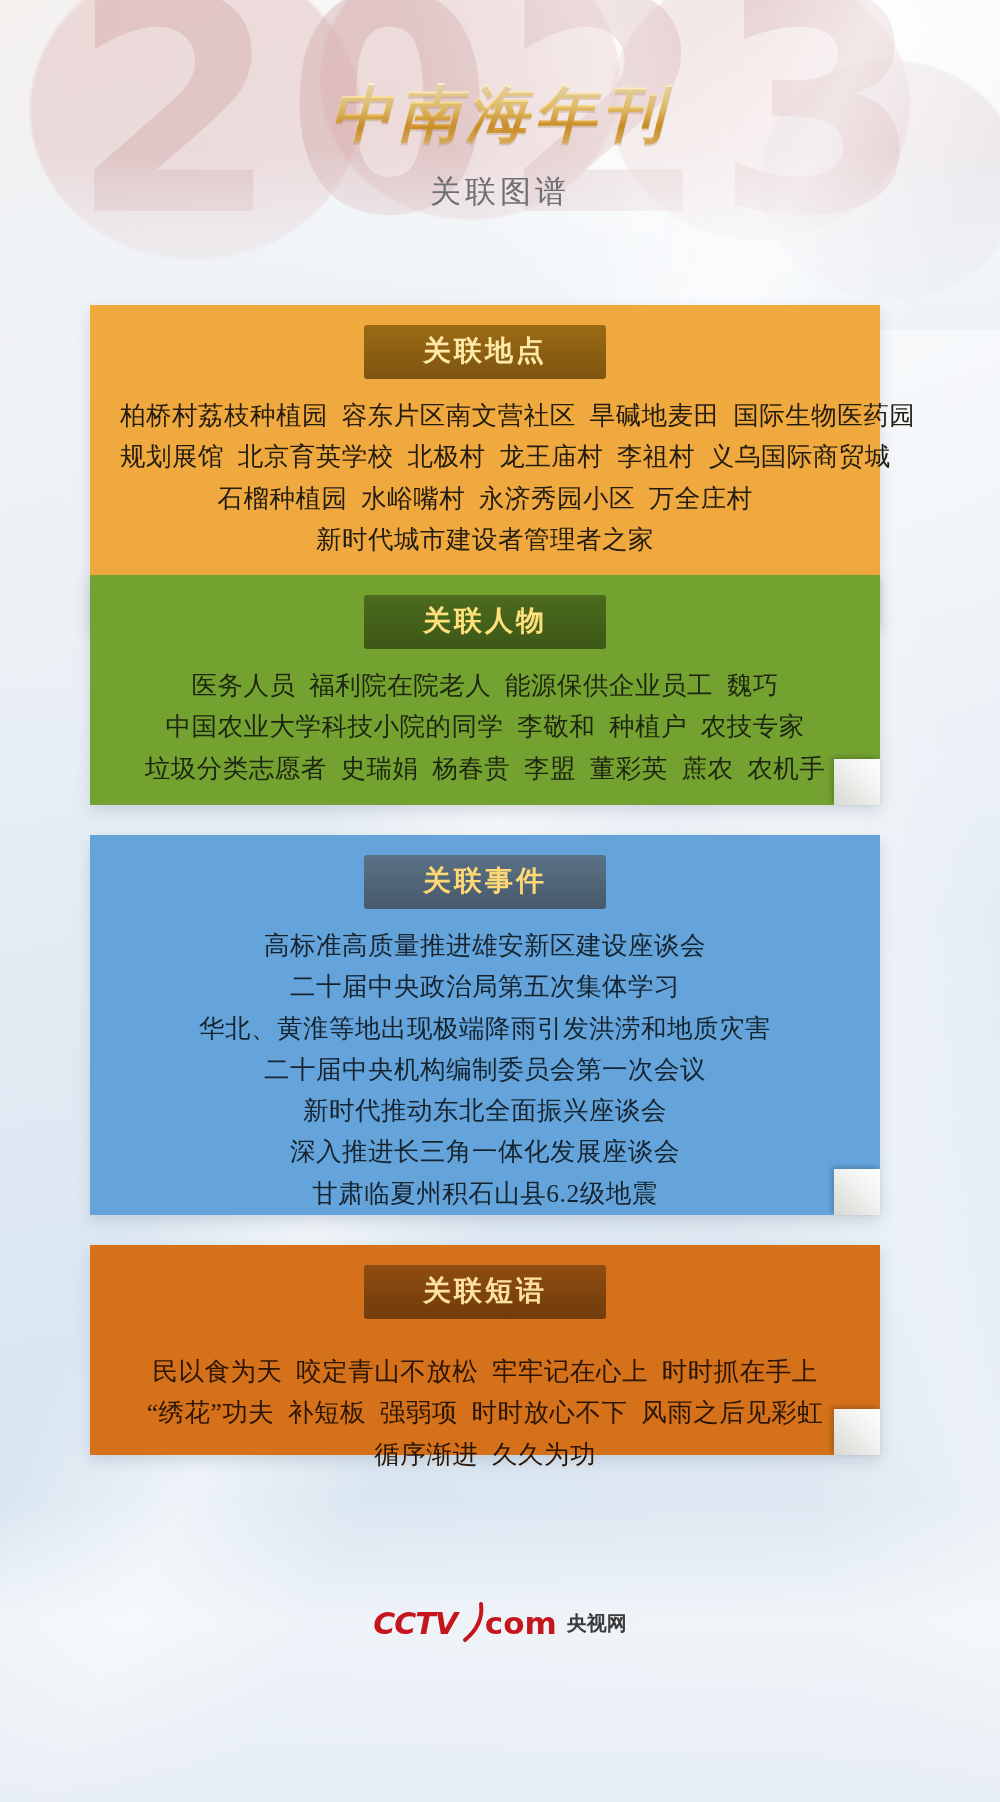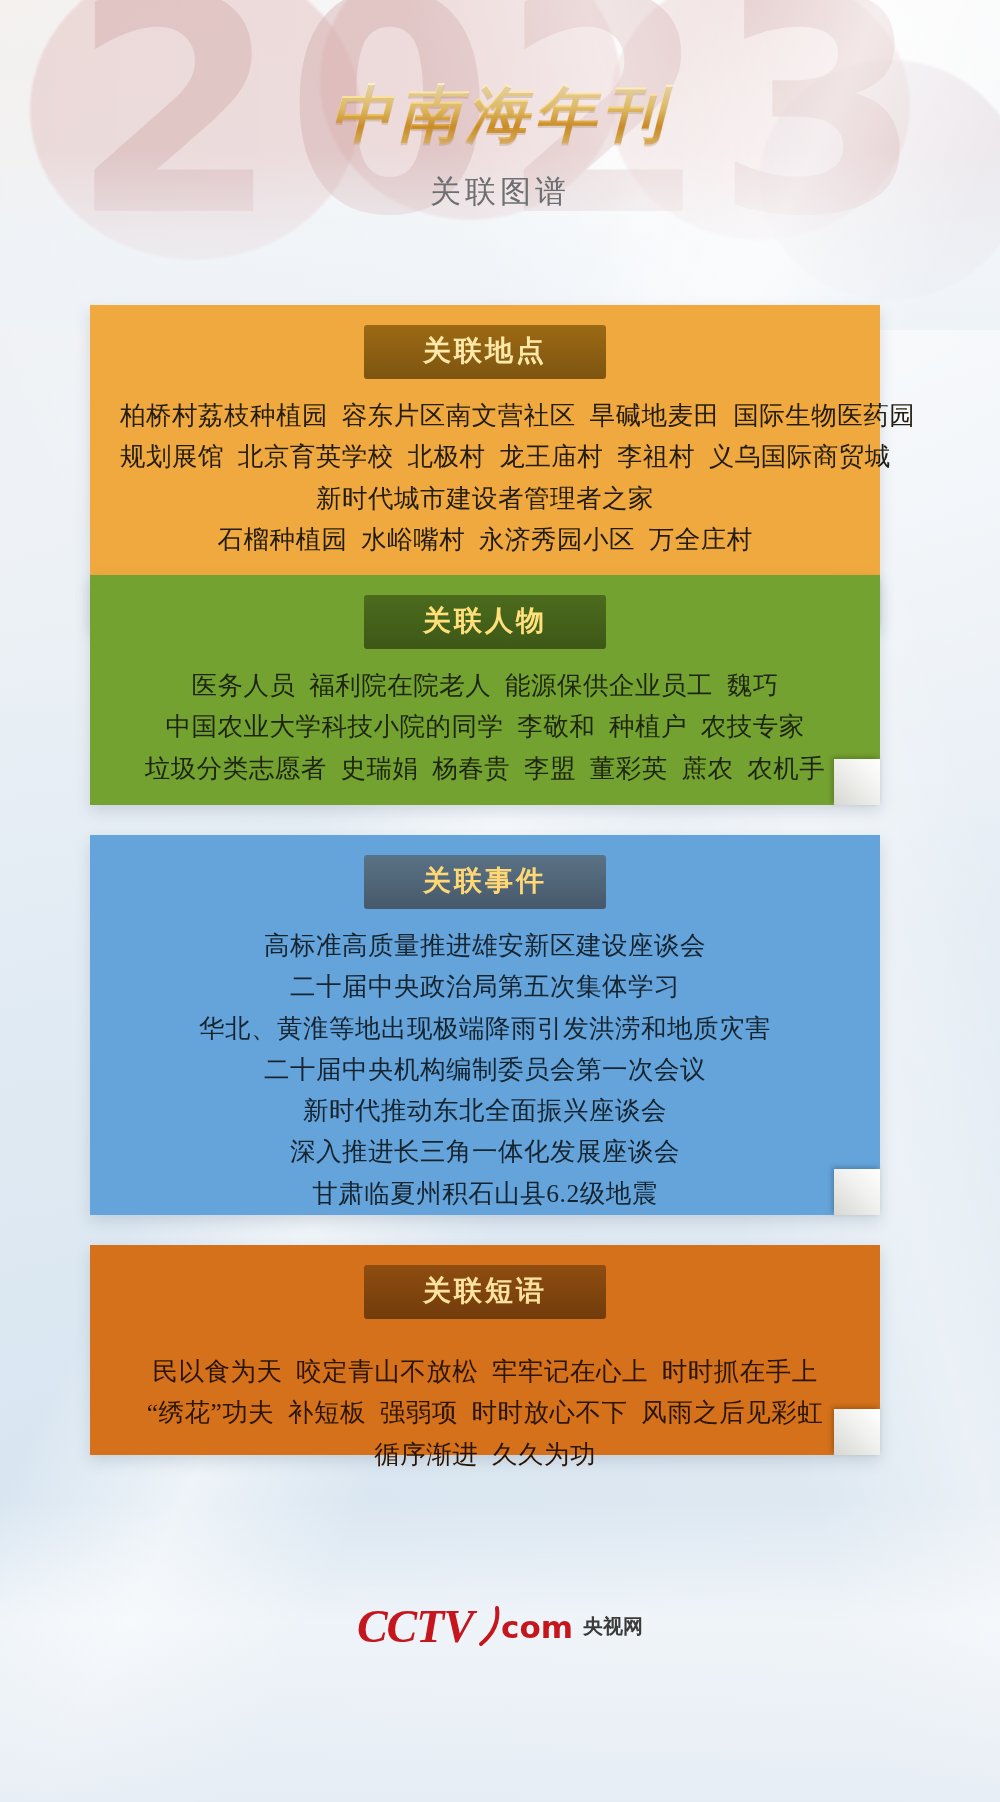--- a/index.html
+++ b/index.html
@@ -173,26 +173,25 @@
     text-align: center;
     z-index: 4;
   }
   .logo {
     display: inline-flex;
     align-items: center;
     gap: 4px;
     font-family: "DejaVu Sans", sans-serif;
   }
   .logo .cctv {
-    font-size: 46px;
+    font-size: 30px;
     font-weight: 700;
     font-style: italic;
     letter-spacing: -1px;
     color: #c4161c;
-    font-family: Liberation Serif, serif;
   }
   .logo .com {
     font-size: 31px;
     font-weight: 700;
     color: #c4161c;
     margin-left: -6px;
   }
   .logo .cn {
     font-family: "Liberation Serif", serif;
     font-size: 20px;
@@ -231,22 +230,22 @@
       <div class="main-title">中南海年刊</div>
     </div>
     <div class="subtitle">关联图谱</div>
   </div>
 
   <div class="card card-places">
     <div class="band">关联地点</div>
     <div class="lines">
       <div>柏桥村荔枝种植园  容东片区南文营社区  旱碱地麦田  国际生物医药园</div>
       <div>规划展馆  北京育英学校  北极村  龙王庙村  李祖村  义乌国际商贸城</div>
+      <div>石榴种植园  水峪嘴村  永济秀园小区  万全庄村</div>
       <div>新时代城市建设者管理者之家</div>
-      <div>石榴种植园  水峪嘴村  永济秀园小区  万全庄村</div>
     </div>
     <div class="fold-cut"></div>
     <div class="fold"></div>
   </div>
 
   <div class="card card-people">
     <div class="band">关联人物</div>
     <div class="lines">
       <div>医务人员  福利院在院老人  能源保供企业员工  魏巧</div>
       <div>中国农业大学科技小院的同学  李敬和  种植户  农技专家</div>

